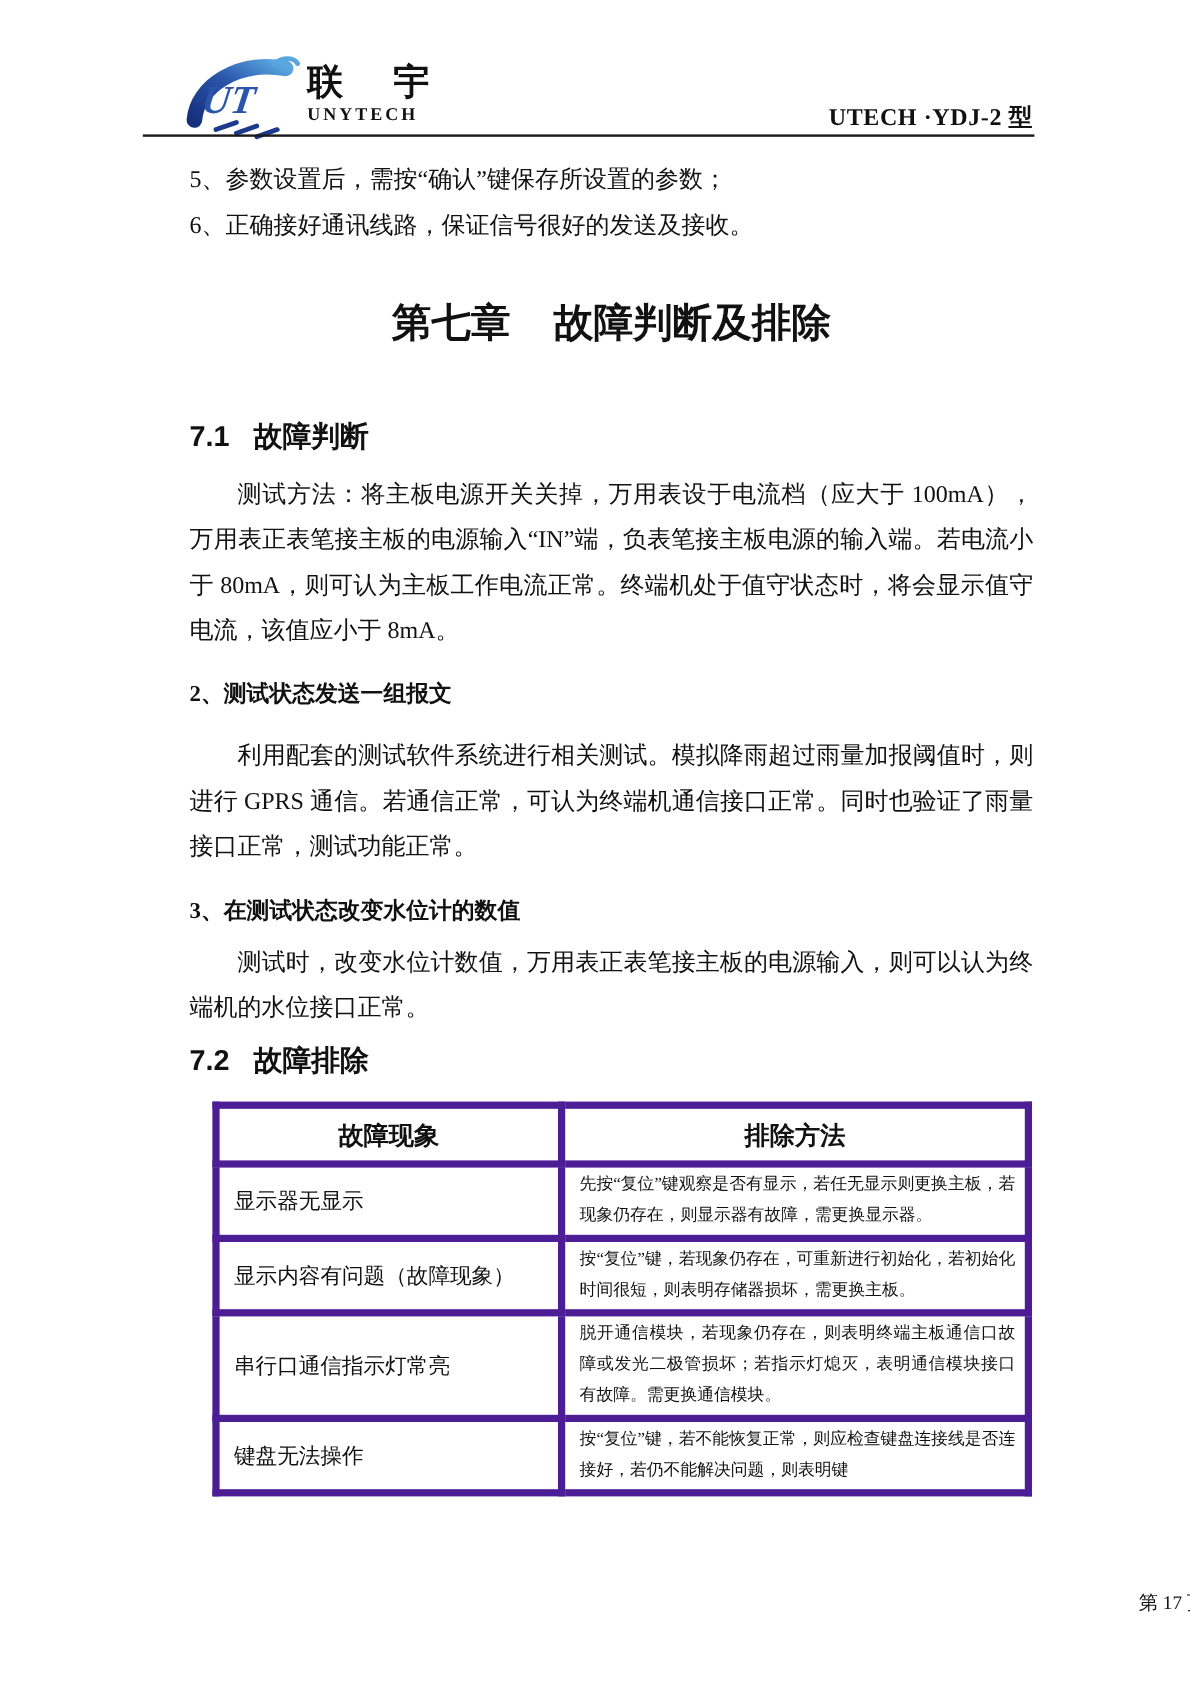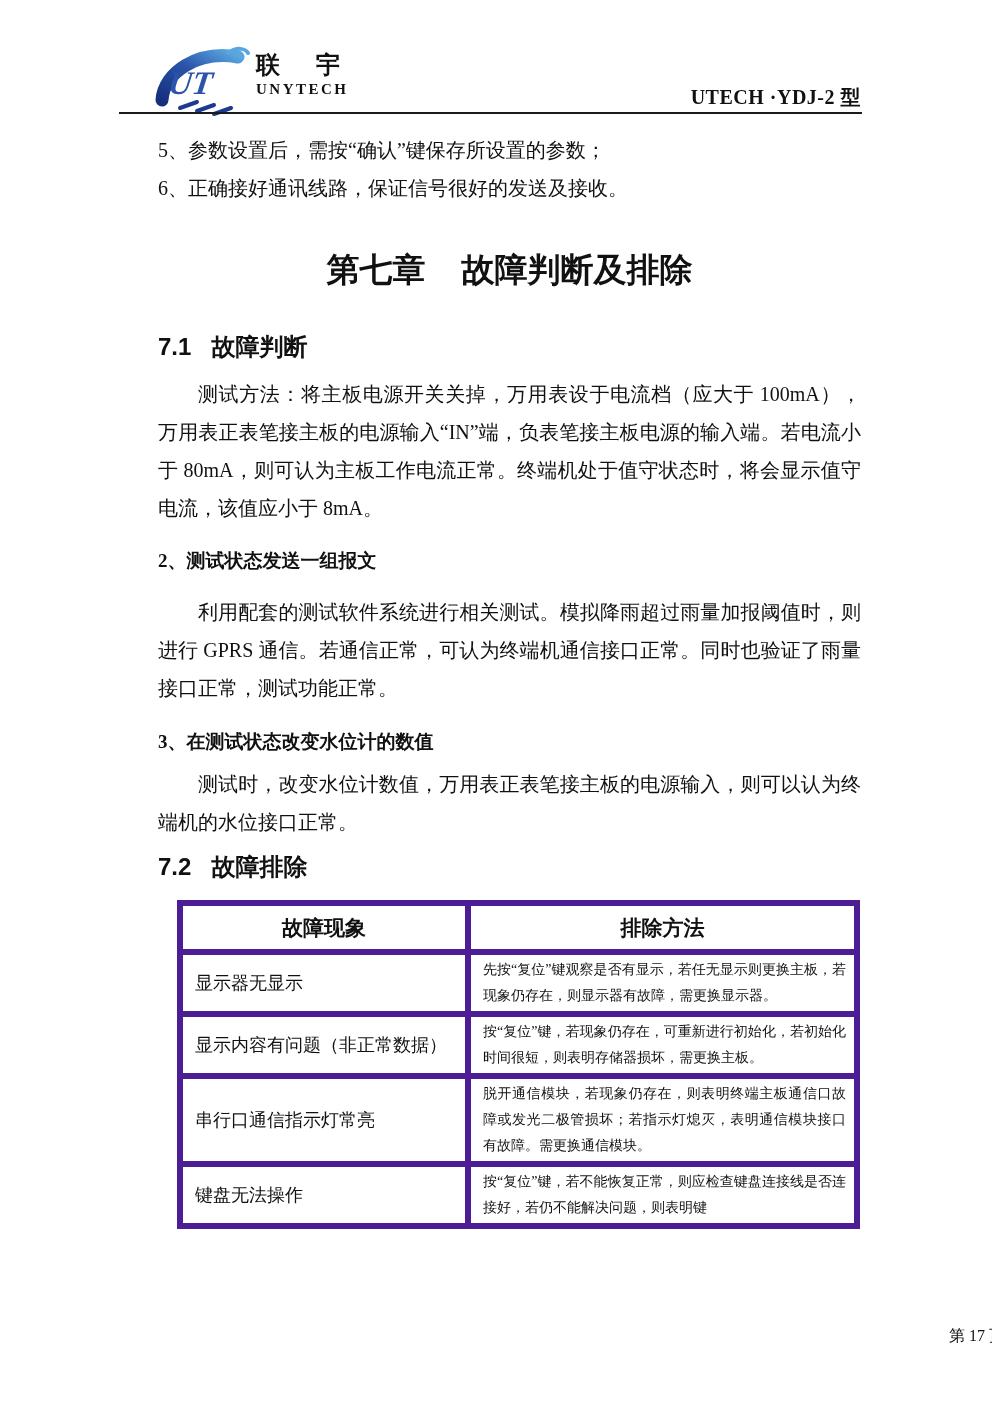--- a/index.html
+++ b/index.html
@@ -19,21 +19,21 @@
   .logo {
     position: absolute;
     left: 150px;
     top: 44px;
     display: flex;
     align-items: flex-start;
   }
   .logo svg { display: block; }
   .logo-text { margin-left: 6px; margin-top: 8px; }
   .logo-cn {
-    font-size: 24px;
+    font-size: 30px;
     font-weight: bold;
     letter-spacing: 6px;
     line-height: 1.15;
     white-space: pre;
   }
   .logo-en {
     font-size: 15px;
     font-weight: bold;
     letter-spacing: 2.5px;
     margin-top: 1px;
@@ -69,21 +69,21 @@
     white-space: nowrap;
   }
   .chapter-prefix { margin-right: 36px; }
 
   .sec-heading {
     font-family: "Liberation Sans", "DejaVu Sans", sans-serif;
     font-weight: bold;
     font-size: 24px;
     line-height: 33px;
   }
-  .sec-71 { margin-top: 37px; }
+  .sec-71 { margin-top: 55px; }
   .sec-72 { margin-top: 9px; }
   .sec-num { margin-right: 20px; }
 
   .item-heading { font-weight: bold; font-size: 19px; line-height: 28px; }
   .h1m { margin-top: 18px; }
   .h2m { margin-top: 20px; }
   .h3m { margin-top: 21px; }
 
   .para {
     font-size: 20px;
@@ -204,21 +204,21 @@
           <th>故障现象</th>
           <th>排除方法</th>
         </tr>
       </thead>
       <tbody>
         <tr>
           <td class="cell-phenomenon">显示器无显示</td>
           <td class="cell-solution">先按“复位”键观察是否有显示，若任无显示则更换主板，若现象仍存在，则显示器有故障，需更换显示器。</td>
         </tr>
         <tr>
-          <td class="cell-phenomenon">显示内容有问题（非正常数据）</td>
+          <td class="cell-phenomenon">显示内容有问题（故障现象）</td>
           <td class="cell-solution">按“复位”键，若现象仍存在，可重新进行初始化，若初始化时间很短，则表明存储器损坏，需更换主板。</td>
         </tr>
         <tr>
           <td class="cell-phenomenon">串行口通信指示灯常亮</td>
           <td class="cell-solution">脱开通信模块，若现象仍存在，则表明终端主板通信口故障或发光二极管损坏；若指示灯熄灭，表明通信模块接口有故障。需更换通信模块。</td>
         </tr>
         <tr>
           <td class="cell-phenomenon">键盘无法操作</td>
           <td class="cell-solution">按“复位”键，若不能恢复正常，则应检查键盘连接线是否连接好，若仍不能解决问题，则表明键</td>
         </tr>

